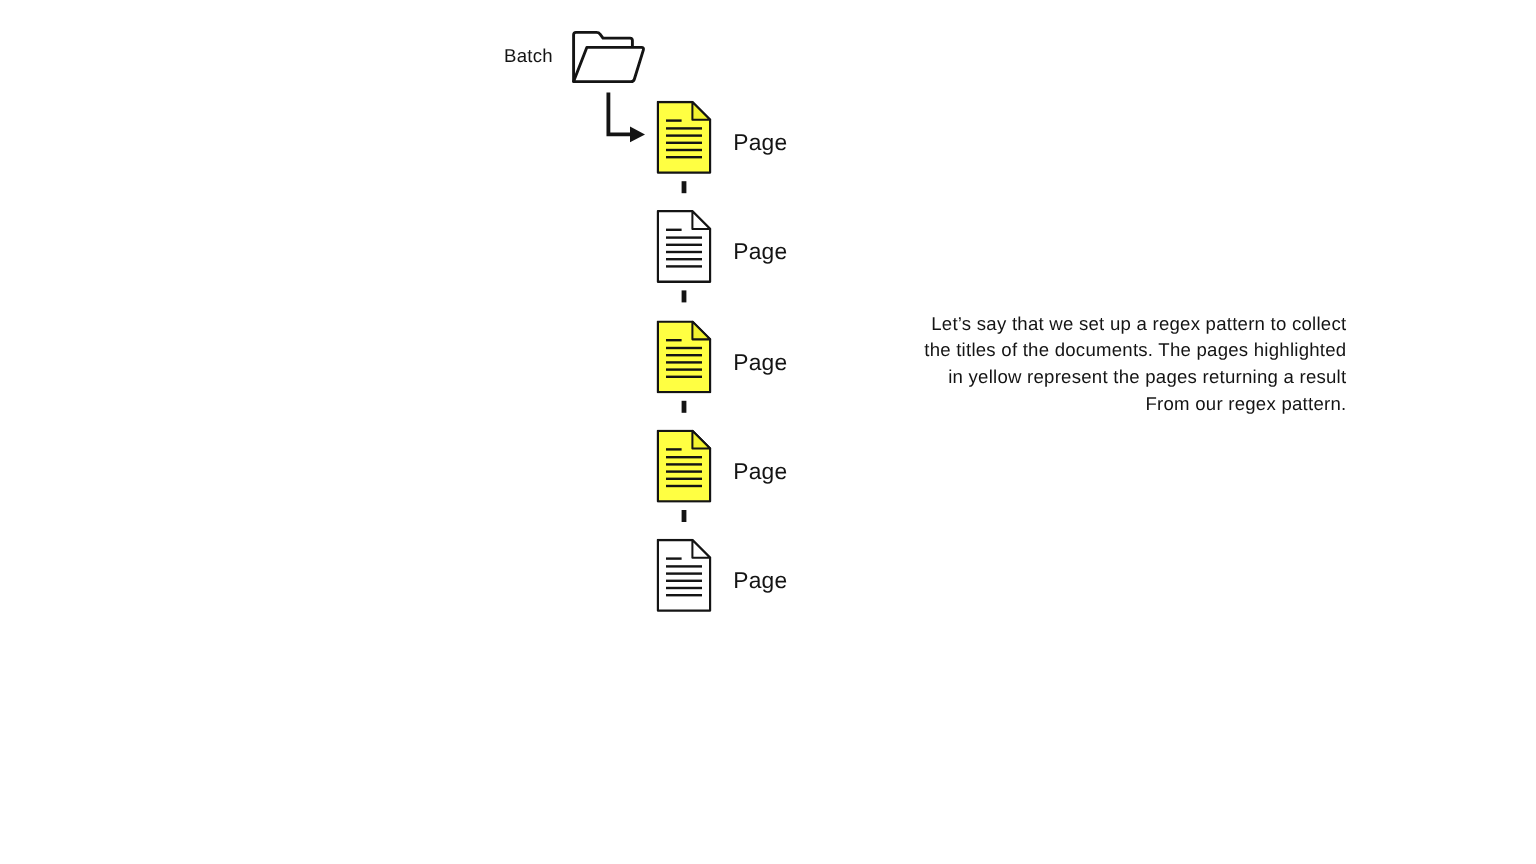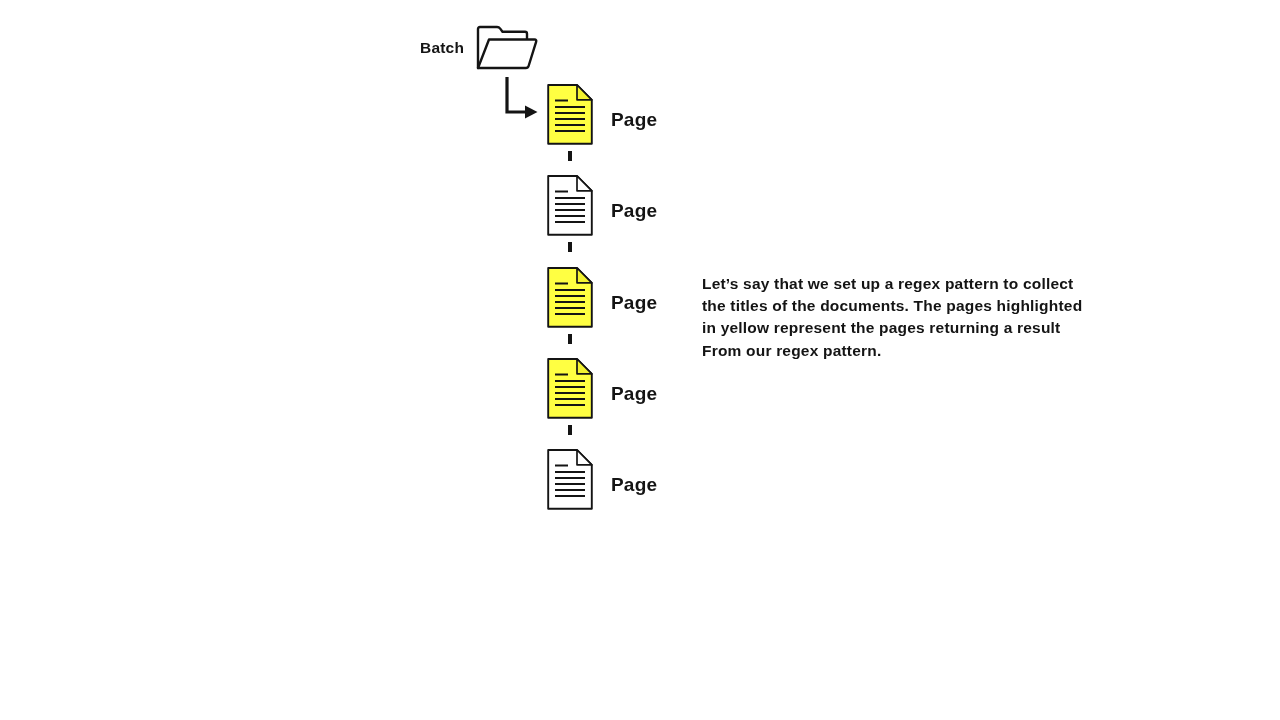--- a/index.html
+++ b/index.html
@@ -8,21 +8,20 @@
     background: #ffffff;
     font-family: "Liberation Sans", "DejaVu Sans", sans-serif;
   }
   .slide {
     position: relative;
     width: 1280px;
     height: 720px;
     background: #ffffff;
     overflow: hidden;
     color: #141414;
-    font-weight: bold;
   }
   .batch-label {
     position: absolute;
     left: 420px;
     top: 38px;
     font-size: 15.5px;
     line-height: 19px;
     letter-spacing: 0.2px;
     color: #141414;
   }
@@ -60,27 +59,28 @@
   .dash {
     position: absolute;
     left: 568px;
     width: 4px;
     height: 10px;
     background: #141414;
   }
   .annotation {
     position: absolute;
     left: 702px;
-    top: 273px;
+    top: 260px;
     width: 420px;
     font-size: 15.5px;
     line-height: 22.2px;
     letter-spacing: 0.2px;
     white-space: pre-line;
     color: #141414;
+    text-align: right;
   }
 </style>
 </head>
 <body>
 
 <div class="slide">
 
   <div class="batch-label">Batch</div>
 
   <svg class="folder-icon" width="64" height="50" viewBox="0 0 64 50">

